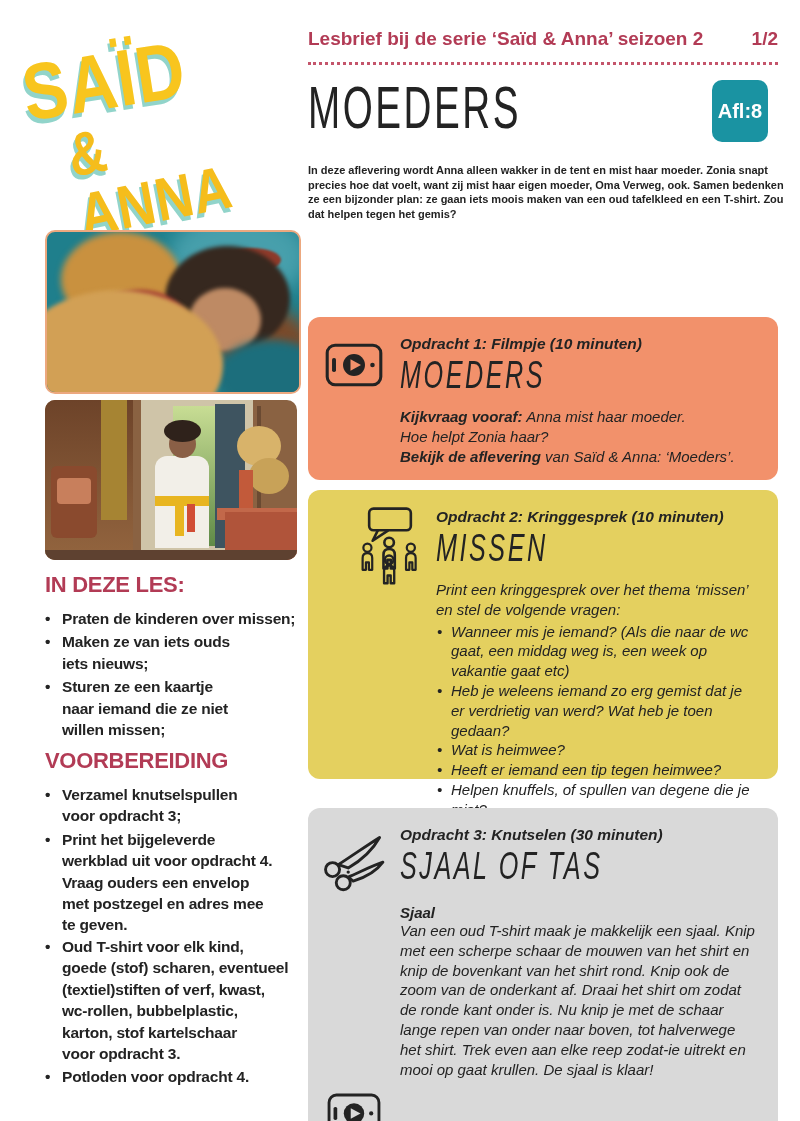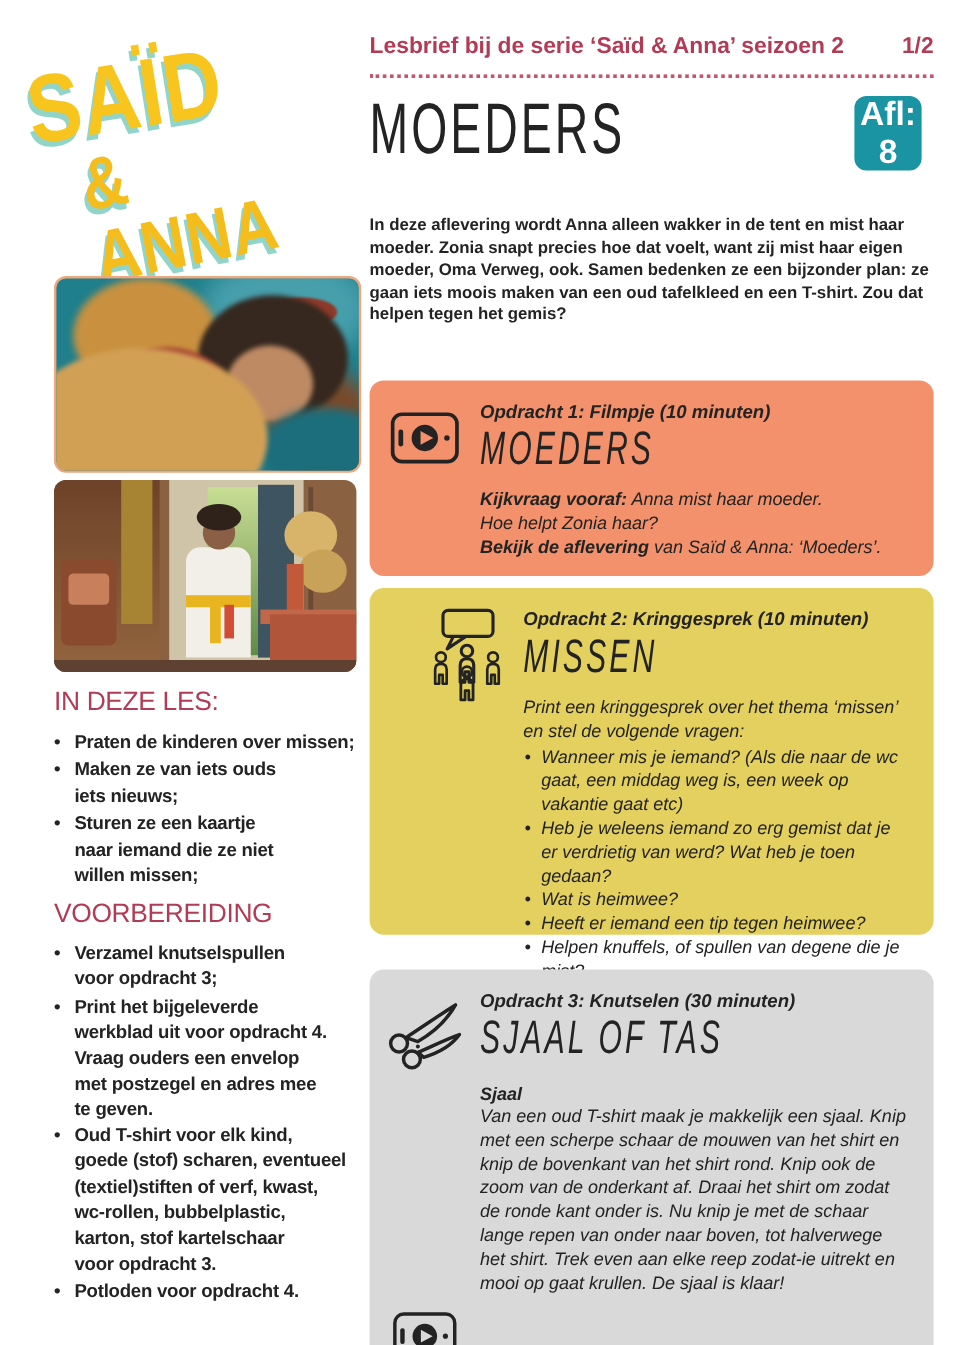--- a/index.html
+++ b/index.html
@@ -5,32 +5,32 @@
   html,body{margin:0;padding:0;background:#ffffff;}
   .page{position:relative;width:800px;height:1121px;background:#ffffff;overflow:hidden;
         font-family:"Liberation Sans",sans-serif;color:#232323;}
 
   
   .header{position:absolute;left:308px;top:28px;width:470px;}
   .header-row{display:flex;justify-content:space-between;align-items:center;
               color:#B23B55;font-weight:bold;font-size:19px;padding-bottom:12px;
               border-bottom:3px dotted #C4556B;}
   .badge{position:absolute;left:712px;top:80px;width:56px;height:62px;border-radius:10px;
-         background:#1A93A2;color:#ffffff;font-weight:bold;font-size:28px;line-height:1.15;
-         display:flex;flex-direction:column;align-items:center;justify-content:center;}
+         background:#1A93A2;color:#ffffff;font-weight:bold;font-size:20px;line-height:1.15;
+         display:flex;flex-direction:row;align-items:center;justify-content:center;}
 
   
   .hand{display:inline-block;font-family:"Liberation Sans",sans-serif;font-weight:400;
         letter-spacing:3px;transform:scale(0.84,1.3);transform-origin:left bottom;
         color:#232323;white-space:nowrap;}
   .main-title{position:absolute;left:308px;top:88px;font-size:46px;}
   .card-title{font-size:30px;margin:10px 0 10px 0;}
 
   
-  .intro{position:absolute;left:308px;top:164px;width:478px;font-size:14px;
+  .intro{position:absolute;left:308px;top:152px;width:478px;font-size:11px;
          font-weight:bold;line-height:1.33;}
 
   
   .logo{position:absolute;left:30px;top:34px;width:250px;height:185px;transform:rotate(-9deg);}
   .logo-line1{font-size:76px;font-weight:800;color:#F8C51E;letter-spacing:1px;
               text-shadow:-3px 4px 0 rgba(35,170,150,.5);transform:scale(.88,1.05);
               transform-origin:left top;line-height:1;}
   .logo-line2{font-size:58px;font-weight:800;color:#F5BD1C;letter-spacing:1px;
               text-shadow:-3px 4px 0 rgba(35,170,150,.5);transform:scale(.9,1.05) rotate(-2deg);
               transform-origin:left top;margin:2px 0 0 34px;line-height:1;}
@@ -67,21 +67,21 @@
   .p2-pole{right:36px;top:6px;width:4px;height:130px;background:#6A4A32;}
   .p2-hat1{right:16px;top:26px;width:44px;height:40px;background:#D8B36A;border-radius:50%;}
   .p2-hat2{right:8px;top:58px;width:40px;height:36px;background:#C8A258;border-radius:50%;}
   .p2-scarf{right:44px;top:70px;width:14px;height:44px;background:#C25A3A;}
   .p2-bench{right:0;bottom:0;width:72px;height:48px;background:#B0543A;}
   .p2-benchtop{right:0;bottom:40px;width:80px;height:12px;background:#C2684A;}
   .p2-floor{left:0;bottom:0;width:100%;height:10px;background:#5E4130;}
 
   
   .side-section{position:absolute;left:45px;width:258px;}
-  .side-title{color:#B23B55;font-size:22px;font-weight:normal;letter-spacing:-0.3px;margin:0 0 10px 0;}
+  .side-title{color:#B23B55;font-size:22px;font-weight:bold;letter-spacing:-0.3px;margin:0 0 10px 0;}
   .side-list{list-style:none;margin:0;padding:0;font-size:15.5px;font-weight:bold;
              letter-spacing:-0.2px;line-height:1.38;}
   .side-list li{position:relative;padding-left:17px;white-space:pre-line;margin-bottom:2px;}
   .side-list li::before{content:"•";position:absolute;left:0;top:0;}
 
   
   .card{position:absolute;left:308px;width:470px;border-radius:12px;display:flex;box-sizing:border-box;}
   .card-orange{top:317px;height:163px;background:#F2916B;}
   .card-yellow{top:490px;height:289px;background:#E4D05F;padding-left:36px;}
   .card-gray{top:808px;height:340px;background:#D9D9D9;}

